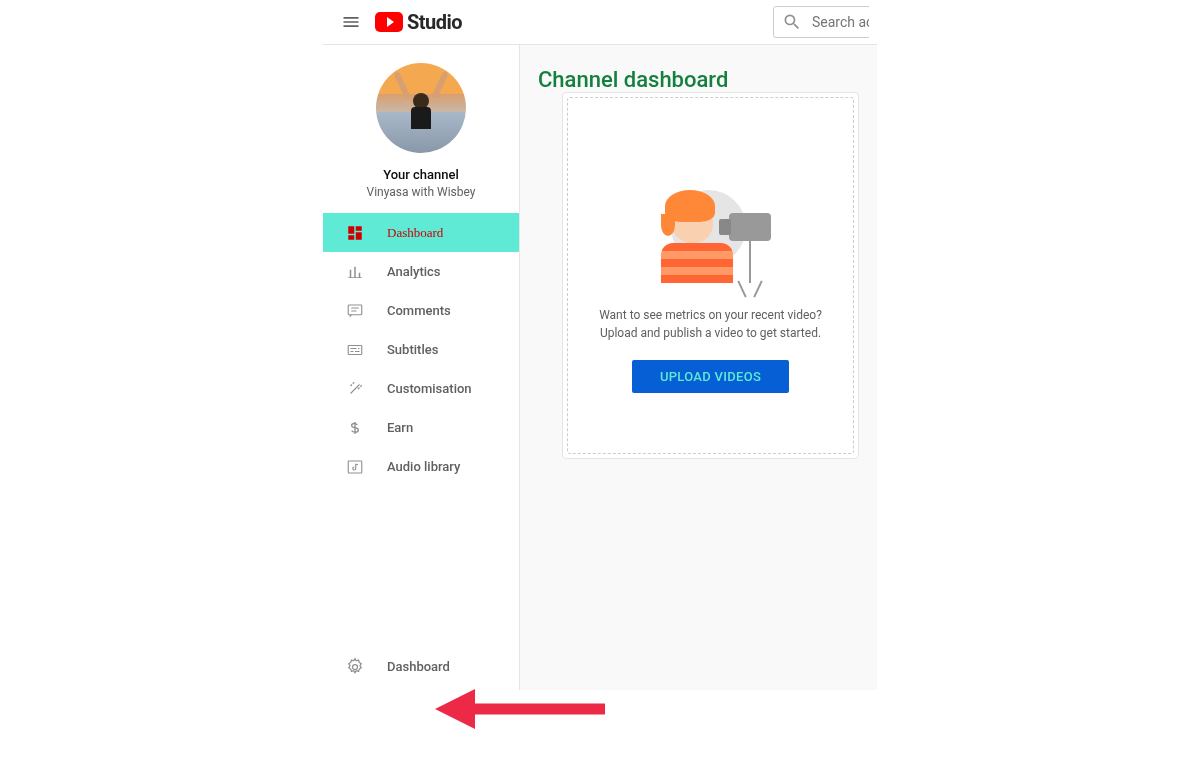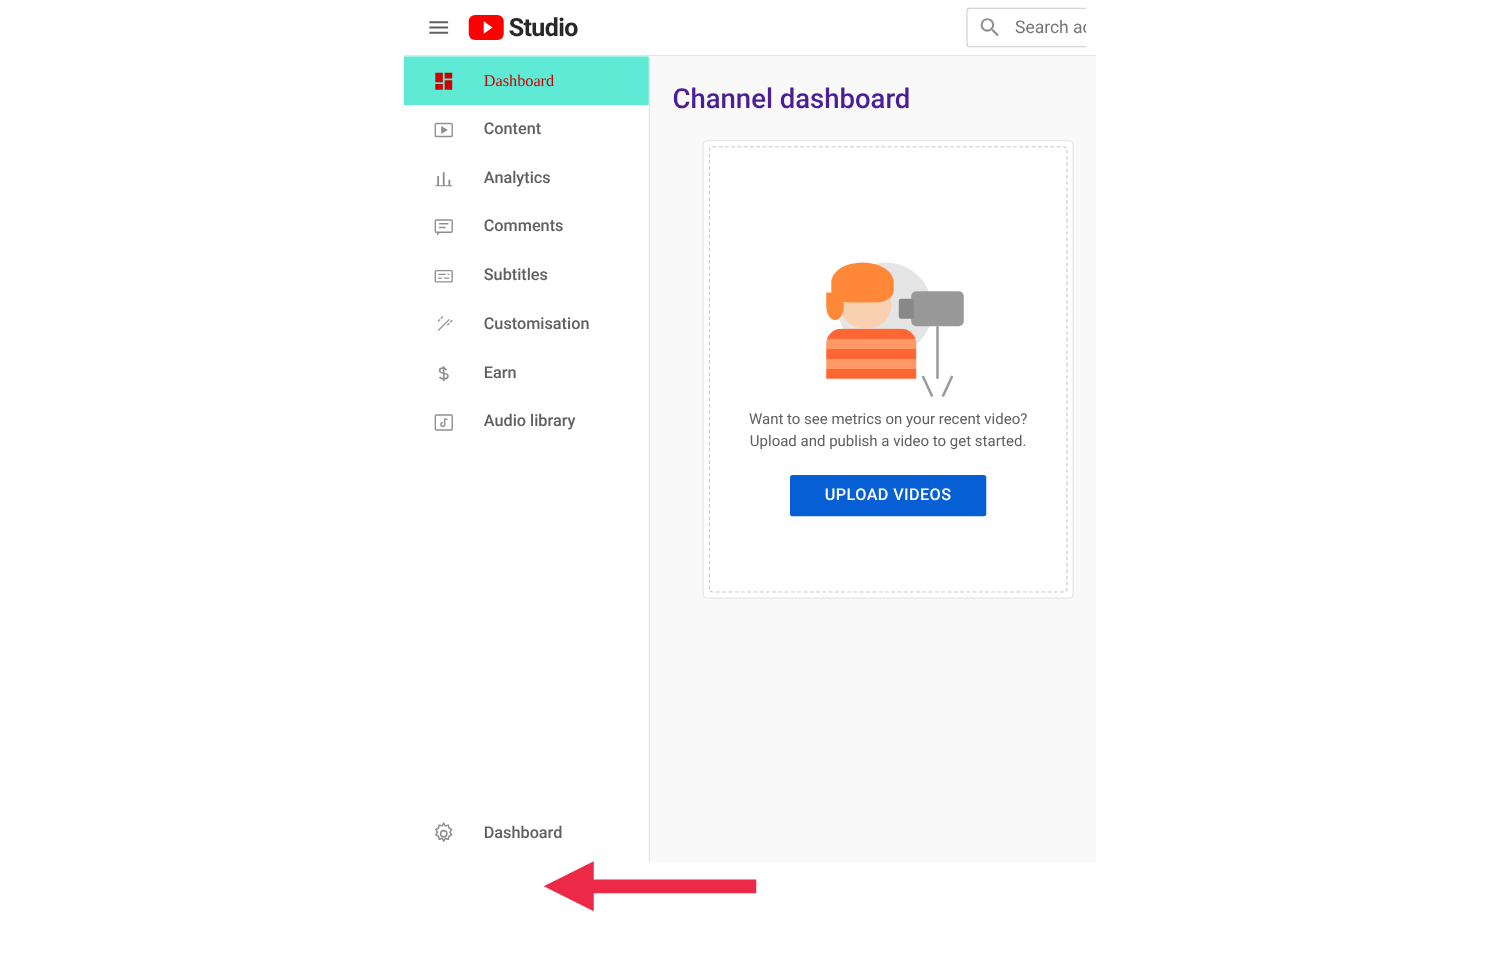--- a/index.html
+++ b/index.html
@@ -218,22 +218,21 @@
     }
     .main-panel {
       flex: 1;
       background: #f9f9f9;
       padding: 22px 18px;
       overflow: hidden;
     }
     .page-title {
       font-size: 22px;
       font-weight: 500;
-      color: #4c1d95;
-      margin-bottom: 20px;
+      color: #15803d;
     }
     .card {
       background: #fff;
       border: 1px solid #e5e5e5;
       border-radius: 4px;
       padding: 4px;
       margin-left: 24px;
     }
     .dashed-inner {
       border: 1px dashed #ccc;
@@ -350,21 +349,21 @@
     .card-text {
       font-size: 12px;
       color: #606060;
       text-align: center;
       margin-top: 18px;
       line-height: 1.5;
     }
     .upload-btn {
       margin-top: 18px;
       background: #065fd4;
-      color: #ffffff;
+      color: #5eead4;
       border: none;
       padding: 9px 28px;
       font-size: 13px;
       font-weight: 500;
       letter-spacing: 0.3px;
       border-radius: 2px;
       cursor: pointer;
       font-family: inherit;
     }
     .arrow-overlay {
@@ -396,38 +395,41 @@
         <svg width="20" height="20" viewBox="0 0 24 24" fill="currentColor">
             <path d="M15.5 14h-.79l-.28-.27A6.471 6.471 0 0016 9.5 6.5 6.5 0 109.5 16c1.61 0 3.09-.59 4.23-1.57l.27.28v.79l5 4.99L20.49 19l-4.99-5zm-6 0C7.01 14 5 11.99 5 9.5S7.01 5 9.5 5 14 7.01 14 9.5 11.99 14 9.5 14z"></path>
           </svg>
         <input class="search-input" placeholder="Search across your channel" style="">
       </div>
     </div>
   </div>
 
   <div class="content-area">
     <div class="sidebar">
+      <div class="channel-info">
+        <div class="avatar">
+          <div class="avatar-arms">
+            <div class="avatar-arm-left"></div>
+            <div class="avatar-arm-right"></div>
+          </div>
+          <div class="avatar-head"></div>
+          <div class="avatar-body"></div>
+        </div>
+        <div class="channel-label">Your channel</div>
+        <div class="channel-name">Vinyasa with Wisbey</div>
+      </div>
 
       <div class="nav-list">
         <div class="nav-item active">
           <span class="nav-icon">
             <svg width="18" height="18" viewBox="0 0 24 24" fill="currentColor">
                 <path d="M3 3h8v10H3V3zm10 0h8v6h-8V3zM3 15h8v6H3v-6zm10-4h8v10h-8V11z"></path>
               </svg>
           </span>
           <span class="nav-label">Dashboard</span>
-        </div>
-        <div class="nav-item">
-          <span class="nav-icon">
-            <svg width="18" height="18" viewBox="0 0 24 24" fill="none" stroke="currentColor" stroke-width="1.5">
-                <rect x="3" y="5" width="18" height="14" rx="1"></rect>
-                <path d="M10 9l5 3-5 3V9z" fill="currentColor"></path>
-              </svg>
-          </span>
-          <span class="nav-label">Content</span>
         </div>
         <div class="nav-item">
           <span class="nav-icon">
             <svg width="18" height="18" viewBox="0 0 24 24" fill="currentColor">
                 <path d="M5 9h2v10H5V9zm6-4h2v14h-2V5zm6 8h2v6h-2v-6zM3 19h18v1H3v-1z"></path>
               </svg>
           </span>
           <span class="nav-label">Analytics</span>
         </div>
         <div class="nav-item">

